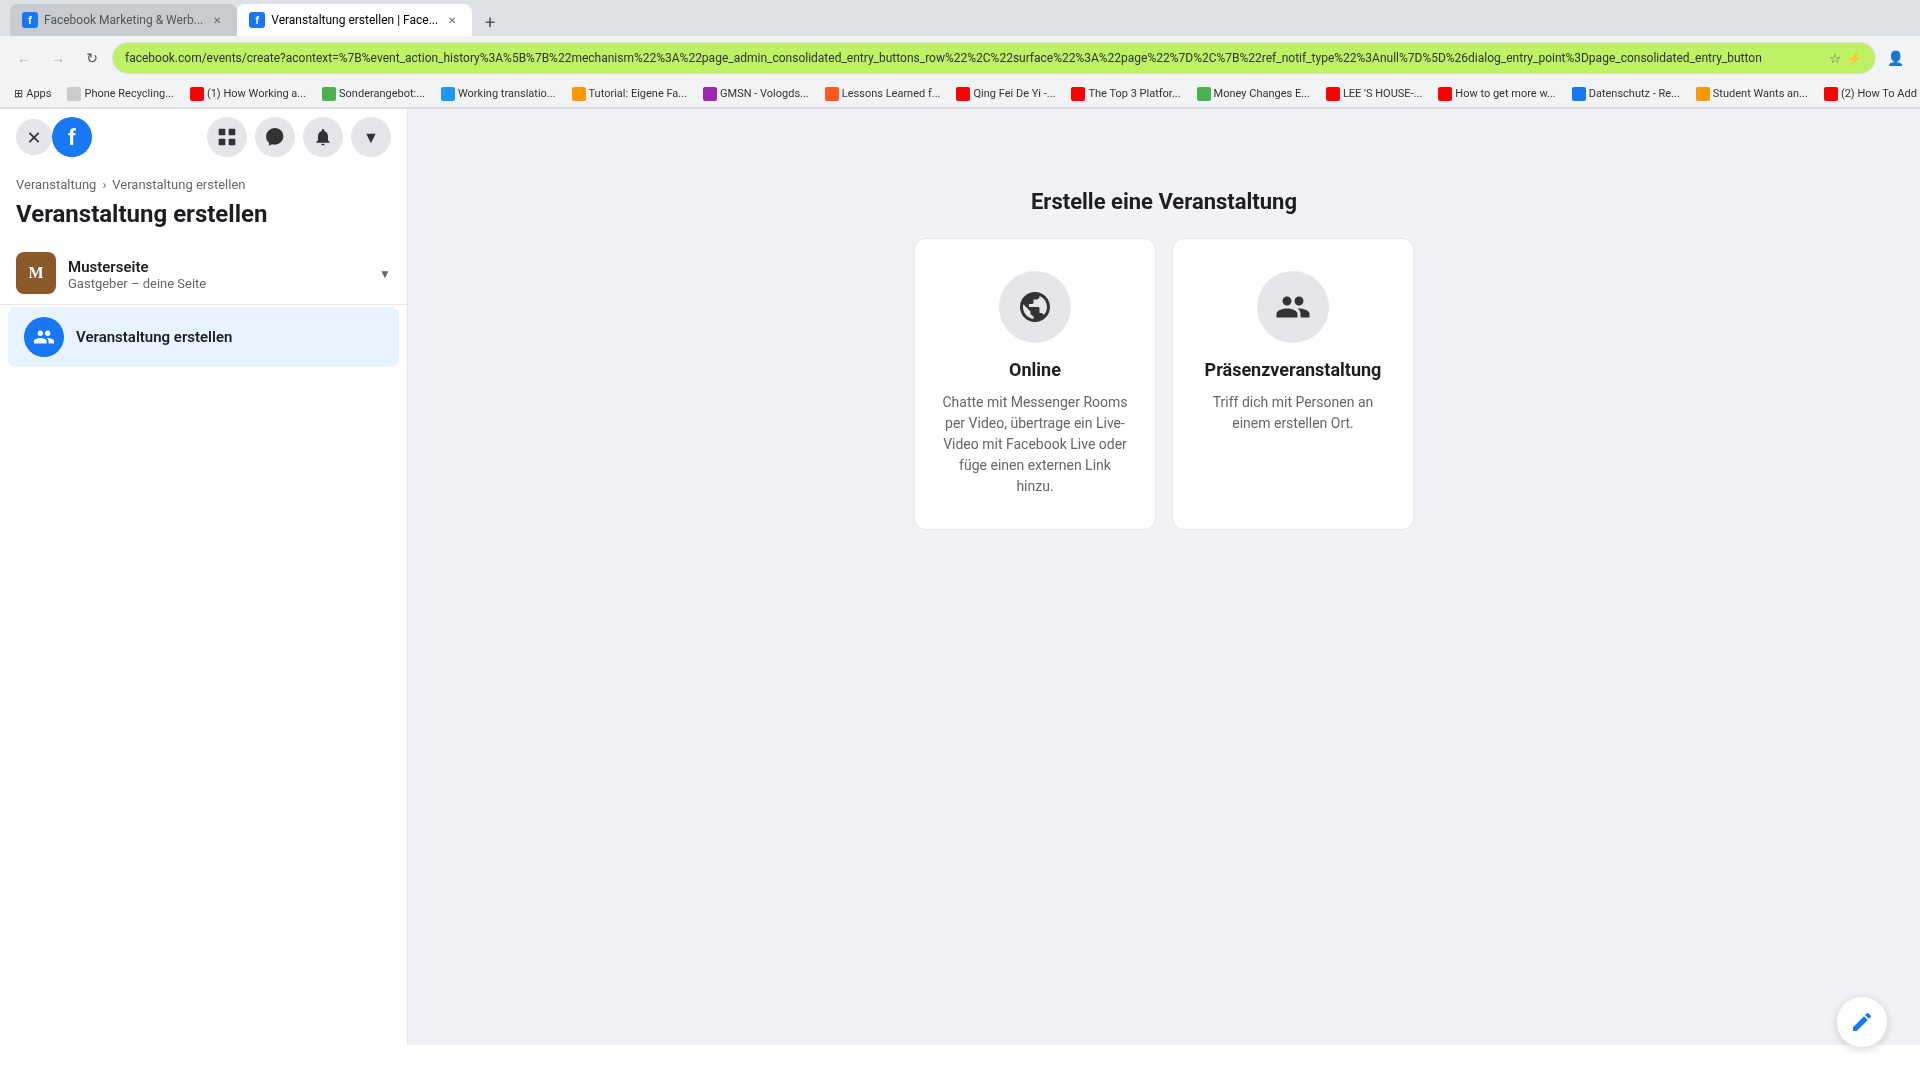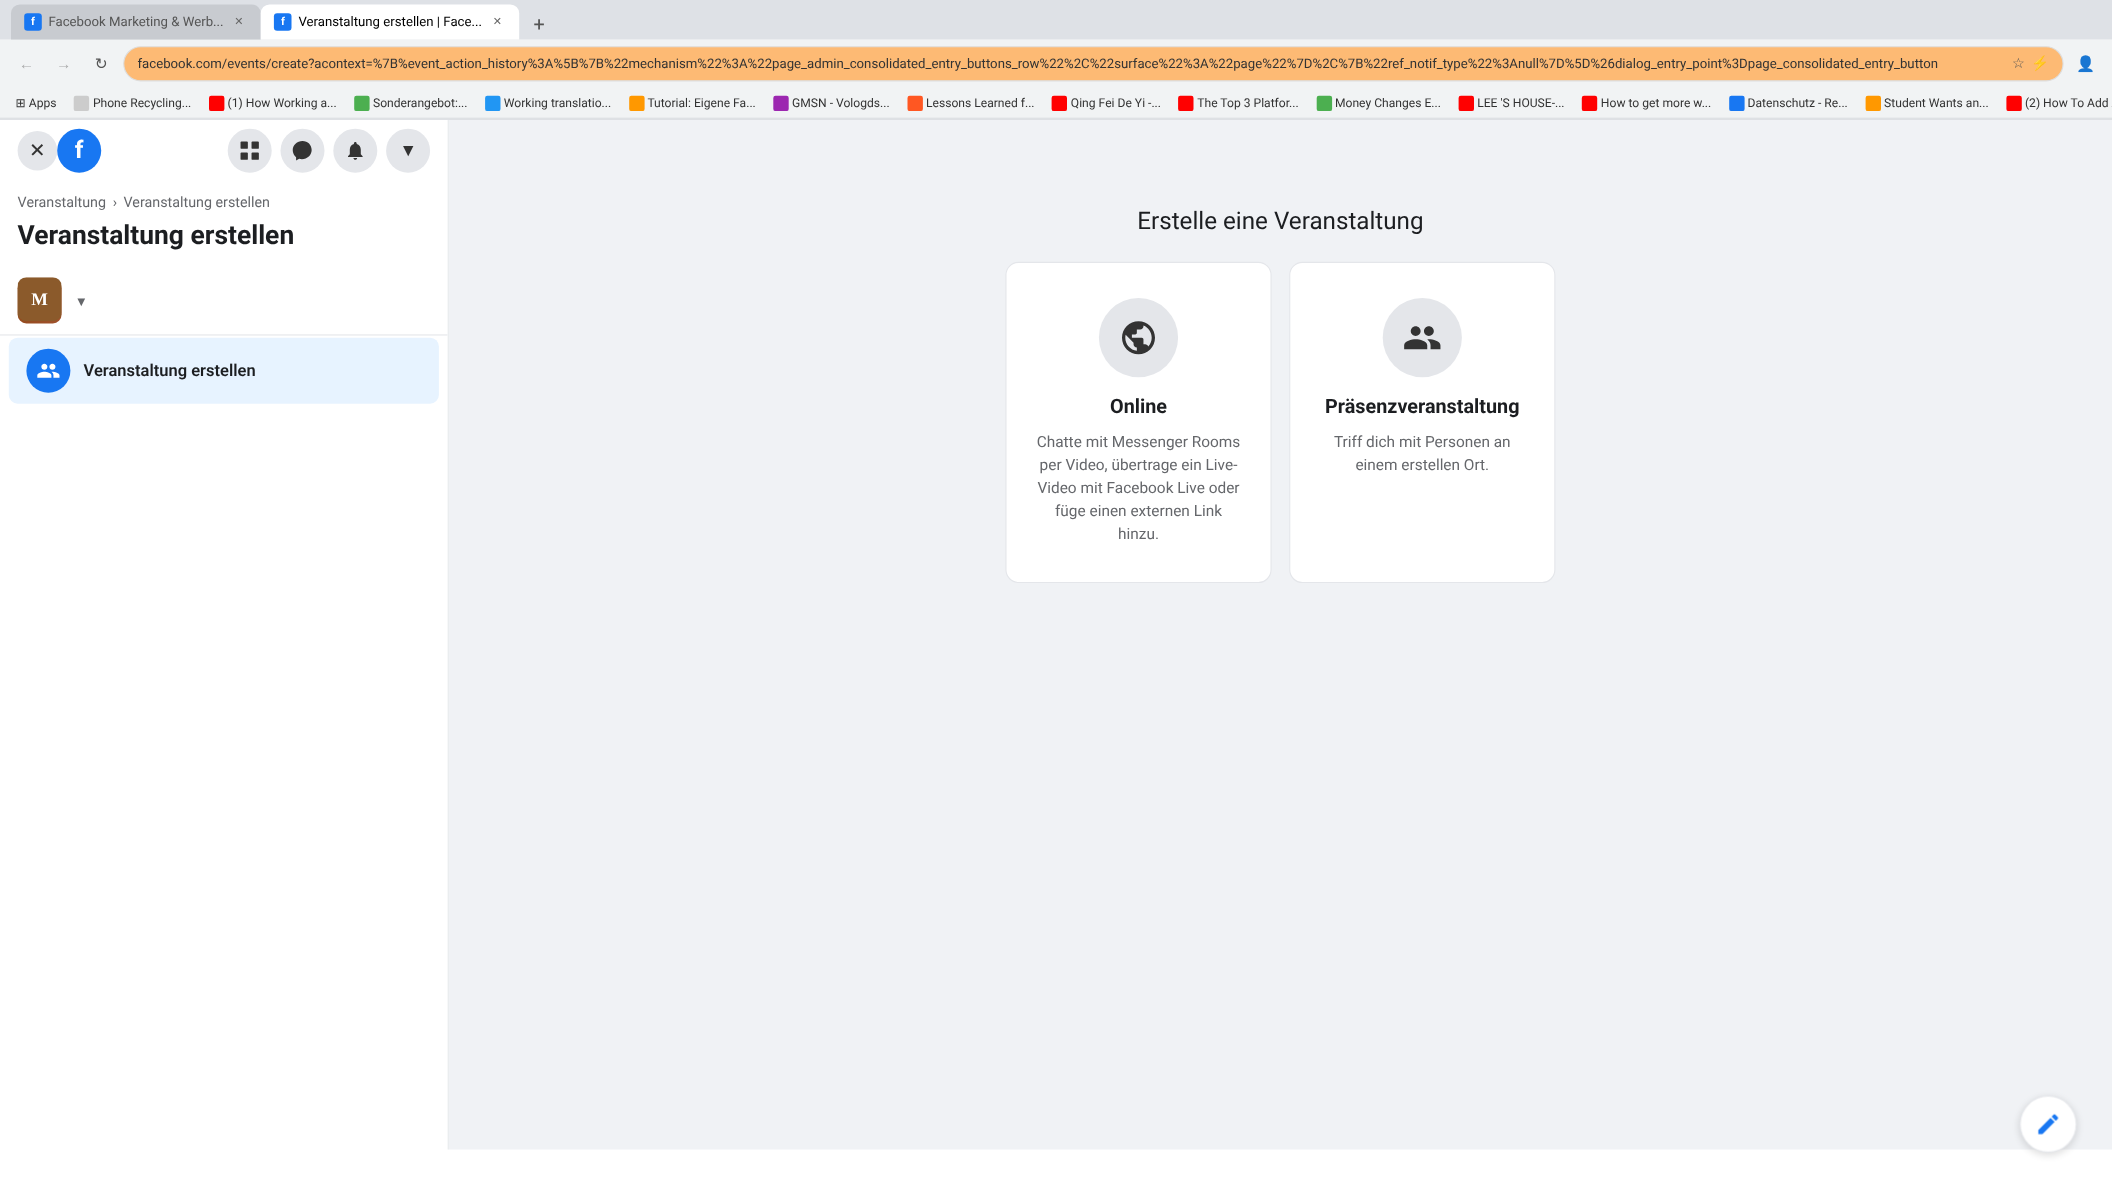--- a/index.html
+++ b/index.html
@@ -13,21 +13,21 @@
     .tab.active { background: #fff; color: #000; }
     .tab-favicon { width: 16px; height: 16px; border-radius: 2px; }
     .tab-title { flex: 1; overflow: hidden; text-overflow: ellipsis; white-space: nowrap; font-size: 12px; }
     .tab-close { width: 16px; height: 16px; border-radius: 50%; display: flex; align-items: center; justify-content: center; font-size: 10px; color: #666; cursor: pointer; }
     .new-tab-btn { width: 28px; height: 28px; display: flex; align-items: center; justify-content: center; border-radius: 50%; cursor: pointer; font-size: 18px; color: #555; margin-left: 4px; }
 
     
     .address-bar { display: flex; align-items: center; padding: 4px 10px; gap: 6px; height: 44px; background: #f1f3f4; }
     .nav-btn { width: 28px; height: 28px; border-radius: 50%; display: flex; align-items: center; justify-content: center; cursor: pointer; font-size: 14px; color: #555; }
     .nav-btn.disabled { color: #aaa; cursor: default; }
-    .url-bar { flex: 1; display: flex; align-items: center; background: #fdba74; border-radius: 20px; padding: 0 12px; height: 32px; border: 1px solid #ddd; font-size: 12px; color: #333; overflow: hidden; }
+    .url-bar { flex: 1; display: flex; align-items: center; background: #bef264; border-radius: 20px; padding: 0 12px; height: 32px; border: 1px solid #ddd; font-size: 12px; color: #333; overflow: hidden; }
     .url-text { flex: 1; overflow: hidden; text-overflow: ellipsis; white-space: nowrap; font-size: 12px; color: #333; }
     .url-icons { display: flex; gap: 6px; align-items: center; }
     .url-icon { color: #555; font-size: 13px; cursor: pointer; }
     .bookmarks-bar { display: flex; align-items: center; padding: 2px 10px; gap: 8px; height: 28px; background: #f1f3f4; border-bottom: 1px solid #dadce0; overflow: hidden; }
     .bookmark-item { display: flex; align-items: center; gap: 3px; font-size: 11px; color: #333; cursor: pointer; white-space: nowrap; padding: 2px 4px; border-radius: 4px; }
     .bookmark-favicon { width: 14px; height: 14px; }
 
     
     .page-wrapper { display: flex; height: calc(1080px - 144px); }
 
@@ -53,21 +53,21 @@
 
     
     .nav-item { display: flex; align-items: center; gap: 12px; padding: 10px 16px; cursor: pointer; border-radius: 8px; margin: 2px 8px; }
     .nav-item.active { background: #e7f3ff; }
     .nav-item-icon { width: 40px; height: 40px; border-radius: 50%; background: #1877f2; display: flex; align-items: center; justify-content: center; color: white; font-size: 20px; }
     .nav-item-label { font-size: 15px; font-weight: 600; color: #1c1e21; }
 
     
     .main-content { flex: 1; background: #f0f2f5; display: flex; flex-direction: column; align-items: center; padding-top: 80px; }
     .create-event-container { width: 500px; }
-    .create-event-title { font-size: 22px; font-weight: 400; color: #1c1e21; text-align: center; margin-bottom: 24px; }
+    .create-event-title { font-size: 22px; font-weight: 700; color: #1c1e21; text-align: center; margin-bottom: 24px; }
 
     .event-options { display: flex; gap: 16px; }
     .event-option-card { flex: 1; background: #fff; border-radius: 12px; border: 1px solid #e4e6ea; padding: 32px 24px; display: flex; flex-direction: column; align-items: center; cursor: pointer; transition: background 0.15s; }
     .event-option-icon-circle { width: 72px; height: 72px; border-radius: 50%; background: #e4e6ea; display: flex; align-items: center; justify-content: center; margin-bottom: 16px; }
     .event-option-title { font-size: 18px; font-weight: 700; color: #1c1e21; margin-bottom: 12px; text-align: center; }
     .event-option-desc { font-size: 14px; color: #65676b; text-align: center; line-height: 1.5; }
 
     
     .compose-btn { position: fixed; bottom: 32px; right: 32px; width: 52px; height: 52px; border-radius: 50%; background: #fff; border: 1px solid #e4e6ea; box-shadow: 0 2px 8px rgba(0,0,0,0.15); display: flex; align-items: center; justify-content: center; cursor: pointer; font-size: 22px; color: #1877f2; }
 
@@ -224,20 +224,24 @@
     <div class="account-selector">
       <div class="avatar-img">
         <span style="font-size:18px; font-weight:bold;">
           
           <svg width="40" height="40" viewBox="0 0 40 40">
             <rect width="40" height="40" rx="8" fill="#8B5A2B"></rect>
             <text x="50%" y="55%" dominant-baseline="middle" text-anchor="middle" font-size="16" font-weight="bold" fill="white" font-family="serif">M</text>
           </svg>
         </span>
       </div>
+      <div class="account-info">
+        <div class="account-name">Musterseite</div>
+        <div class="account-sub">Gastgeber – deine Seite</div>
+      </div>
       <div class="chevron-down">▼</div>
     </div>
 
     <div class="nav-item active">
       <div class="nav-item-icon">
         <svg width="22" height="22" viewBox="0 0 24 24" fill="white">
           <path d="M16 11c1.66 0 2.99-1.34 2.99-3S17.66 5 16 5c-1.66 0-3 1.34-3 3s1.34 3 3 3zm-8 0c1.66 0 2.99-1.34 2.99-3S9.66 5 8 5C6.34 5 5 6.34 5 8s1.34 3 3 3zm0 2c-2.33 0-7 1.17-7 3.5V19h14v-2.5c0-2.33-4.67-3.5-7-3.5zm8 0c-.29 0-.62.02-.97.05 1.16.84 1.97 1.97 1.97 3.45V19h6v-2.5c0-2.33-4.67-3.5-7-3.5z"></path>
         </svg>
       </div>
       <span class="nav-item-label">Veranstaltung erstellen</span>

